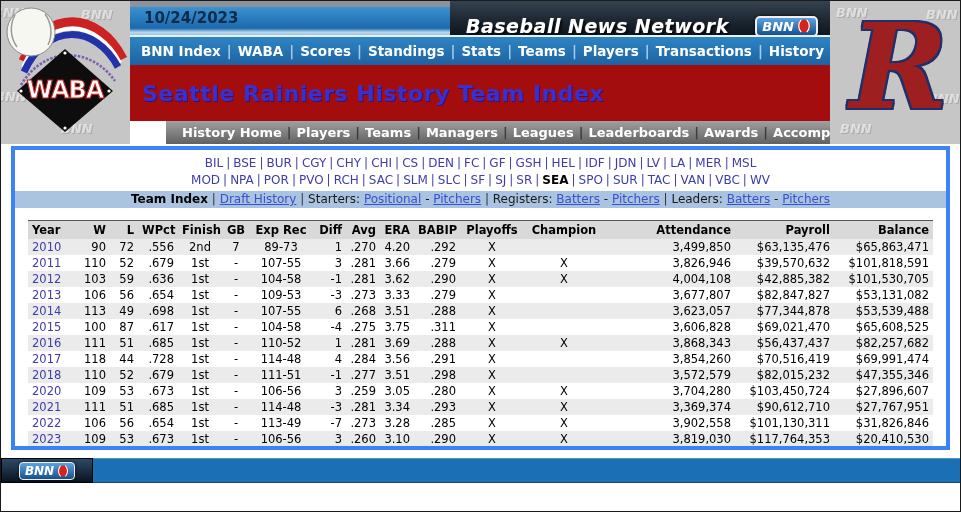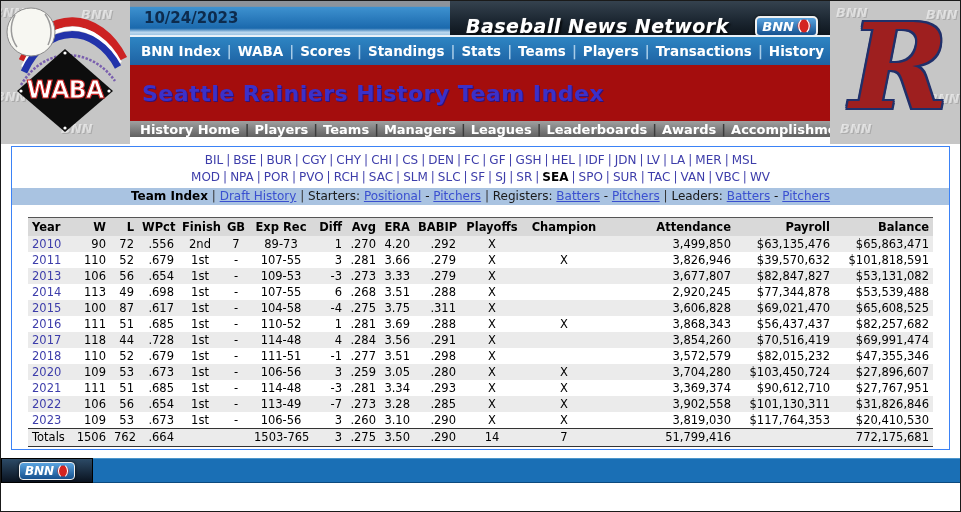--- a/index.html
+++ b/index.html
@@ -34,33 +34,33 @@
   .nav-row { height:30px; background:linear-gradient(180deg,#2e85c3,#1e62a3); border-top:2px solid #e9f1f8;
              display:flex; justify-content:flex-end; align-items:center; padding-right:6px;
              color:#fff; font-weight:bold; font-size:13.5px; white-space:nowrap; }
   .nav-link { cursor:pointer; }
   .nav-sep { margin:0 6px; color:#a8cce8; font-weight:bold; }
 
   .title-banner { height:56px; background:var(--banner_red,#a40d0d); display:flex; align-items:center; padding-left:12px; }
   .page-title { color:var(--title_blue,#3c30c8); font-weight:bold; font-size:22px;
                 text-shadow:1px 1px 0 #32127a; letter-spacing:0.5px; }
 
-  .subnav-row { height:16px; background:linear-gradient(180deg,#a0a0a0,#616161);
-                display:flex; align-items:center; padding-left:10px;
-                color:#fff; font-weight:bold; font-size:13px; white-space:nowrap; }
+  .subnav-row { height:23px; background:linear-gradient(180deg,#a0a0a0,#616161);
+                display:flex; align-items:center; padding-left:16px;
+                color:#fff; font-weight:bold; font-size:13px; white-space:nowrap;margin-left:36px; }
   .subnav-sep { margin:0 5px; color:#3c3c3c; }
 
   .r-logo { position:absolute; top:-4px; left:14px; width:110px; height:143px;
             font-family:"DejaVu Serif", serif; font-weight:bold; font-style:italic; font-size:118px;
             color:#9e1f1f; line-height:140px; text-align:center;
             text-shadow:2px 0 #20306a,-2px 0 #20306a,0 2px #20306a,0 -2px #20306a,
                         2px 2px #20306a,-2px -2px #20306a,2px -2px #20306a,-2px 2px #20306a; }
 
   
-  .content-box { margin:2px 10px 0; height:304px; border:1px solid #3b82f6; background:#fff; padding-top:5px; overflow:hidden; }
+  .content-box { margin:2px 10px 0; height:304px; border:4px solid #3b82f6; background:#fff; padding-top:5px; overflow:hidden; }
   .team-row { text-align:center; font-size:12px; line-height:17px; color:var(--link_blue,#3d3daa); white-space:nowrap; }
   .team-link { cursor:pointer; }
   .team-link.current-team { color:#000; font-weight:bold; }
   .team-sep { margin:0 3px; }
 
   .index-bar { margin-top:2px; height:17px; background:var(--index_bar_bg,#a9c3e1);
                text-align:center; font-size:12px; line-height:17px; white-space:nowrap; }
   .ib-current { color:#000; font-weight:bold; }
   .ib-link { color:var(--index_link_blue,#3a50d0); cursor:pointer;text-decoration:underline; }
   .ib-label { color:#1a1a1a; }
@@ -233,20 +233,38 @@
             <td class="al-r">.281</td>
             <td class="al-r">3.66</td>
             <td class="al-r">.279</td>
             <td class="al-c">X</td>
             <td class="al-c">X</td>
             <td class="al-r">3,826,946</td>
             <td class="al-r">$39,570,632</td>
             <td class="al-r">$101,818,591</td>
           </tr>
           <tr>
+            <td class="al-l year-cell">2012</td>
+            <td class="al-r">103</td>
+            <td class="al-r">59</td>
+            <td class="al-r">.636</td>
+            <td class="al-c">1st</td>
+            <td class="al-c">-</td>
+            <td class="al-c">104-58</td>
+            <td class="al-r">-1</td>
+            <td class="al-r">.281</td>
+            <td class="al-r">3.62</td>
+            <td class="al-r">.290</td>
+            <td class="al-c">X</td>
+            <td class="al-c">X</td>
+            <td class="al-r">4,004,108</td>
+            <td class="al-r">$42,885,382</td>
+            <td class="al-r">$101,530,705</td>
+          </tr>
+          <tr>
             <td class="al-l year-cell">2013</td>
             <td class="al-r">106</td>
             <td class="al-r">56</td>
             <td class="al-r">.654</td>
             <td class="al-c">1st</td>
             <td class="al-c">-</td>
             <td class="al-c">109-53</td>
             <td class="al-r">-3</td>
             <td class="al-r">.273</td>
             <td class="al-r">3.33</td>
@@ -264,21 +282,21 @@
             <td class="al-r">.698</td>
             <td class="al-c">1st</td>
             <td class="al-c">-</td>
             <td class="al-c">107-55</td>
             <td class="al-r">6</td>
             <td class="al-r">.268</td>
             <td class="al-r">3.51</td>
             <td class="al-r">.288</td>
             <td class="al-c">X</td>
             <td class="al-c"></td>
-            <td class="al-r">2,920,245</td>
+            <td class="al-r">3,623,057</td>
             <td class="al-r">$77,344,878</td>
             <td class="al-r">$53,539,488</td>
           </tr>
           <tr>
             <td class="al-l year-cell">2015</td>
             <td class="al-r">100</td>
             <td class="al-r">87</td>
             <td class="al-r">.617</td>
             <td class="al-c">1st</td>
             <td class="al-c">-</td>

